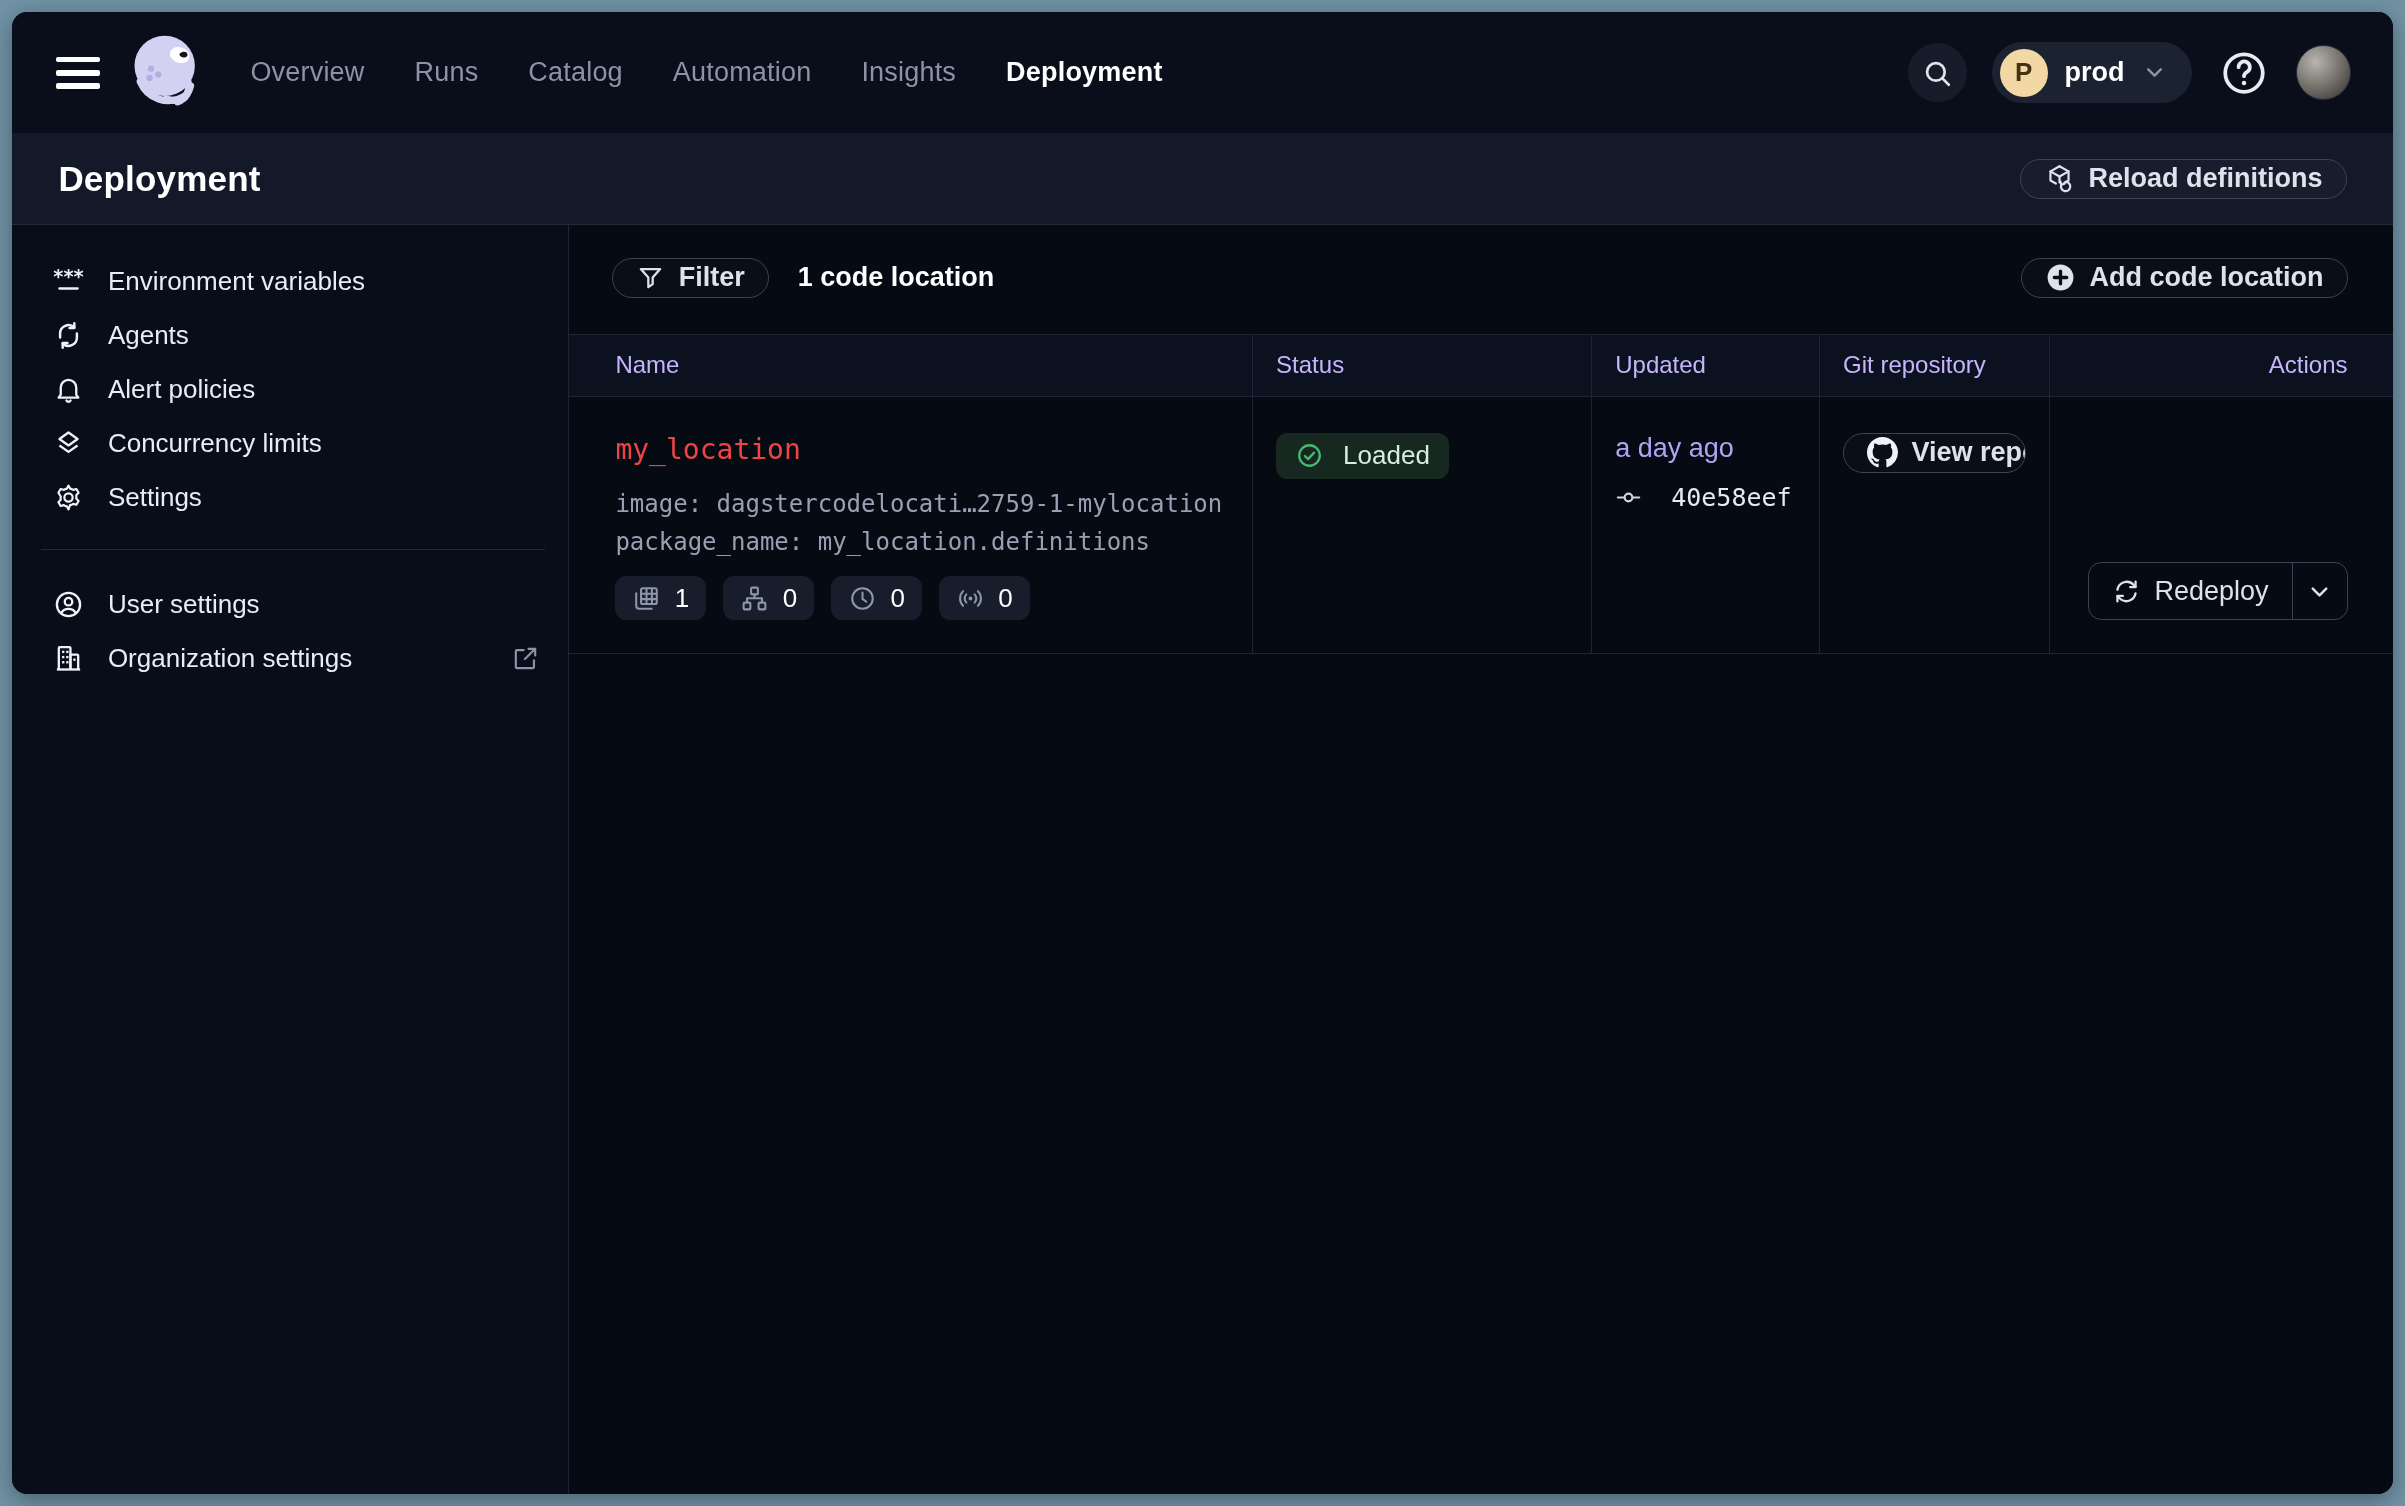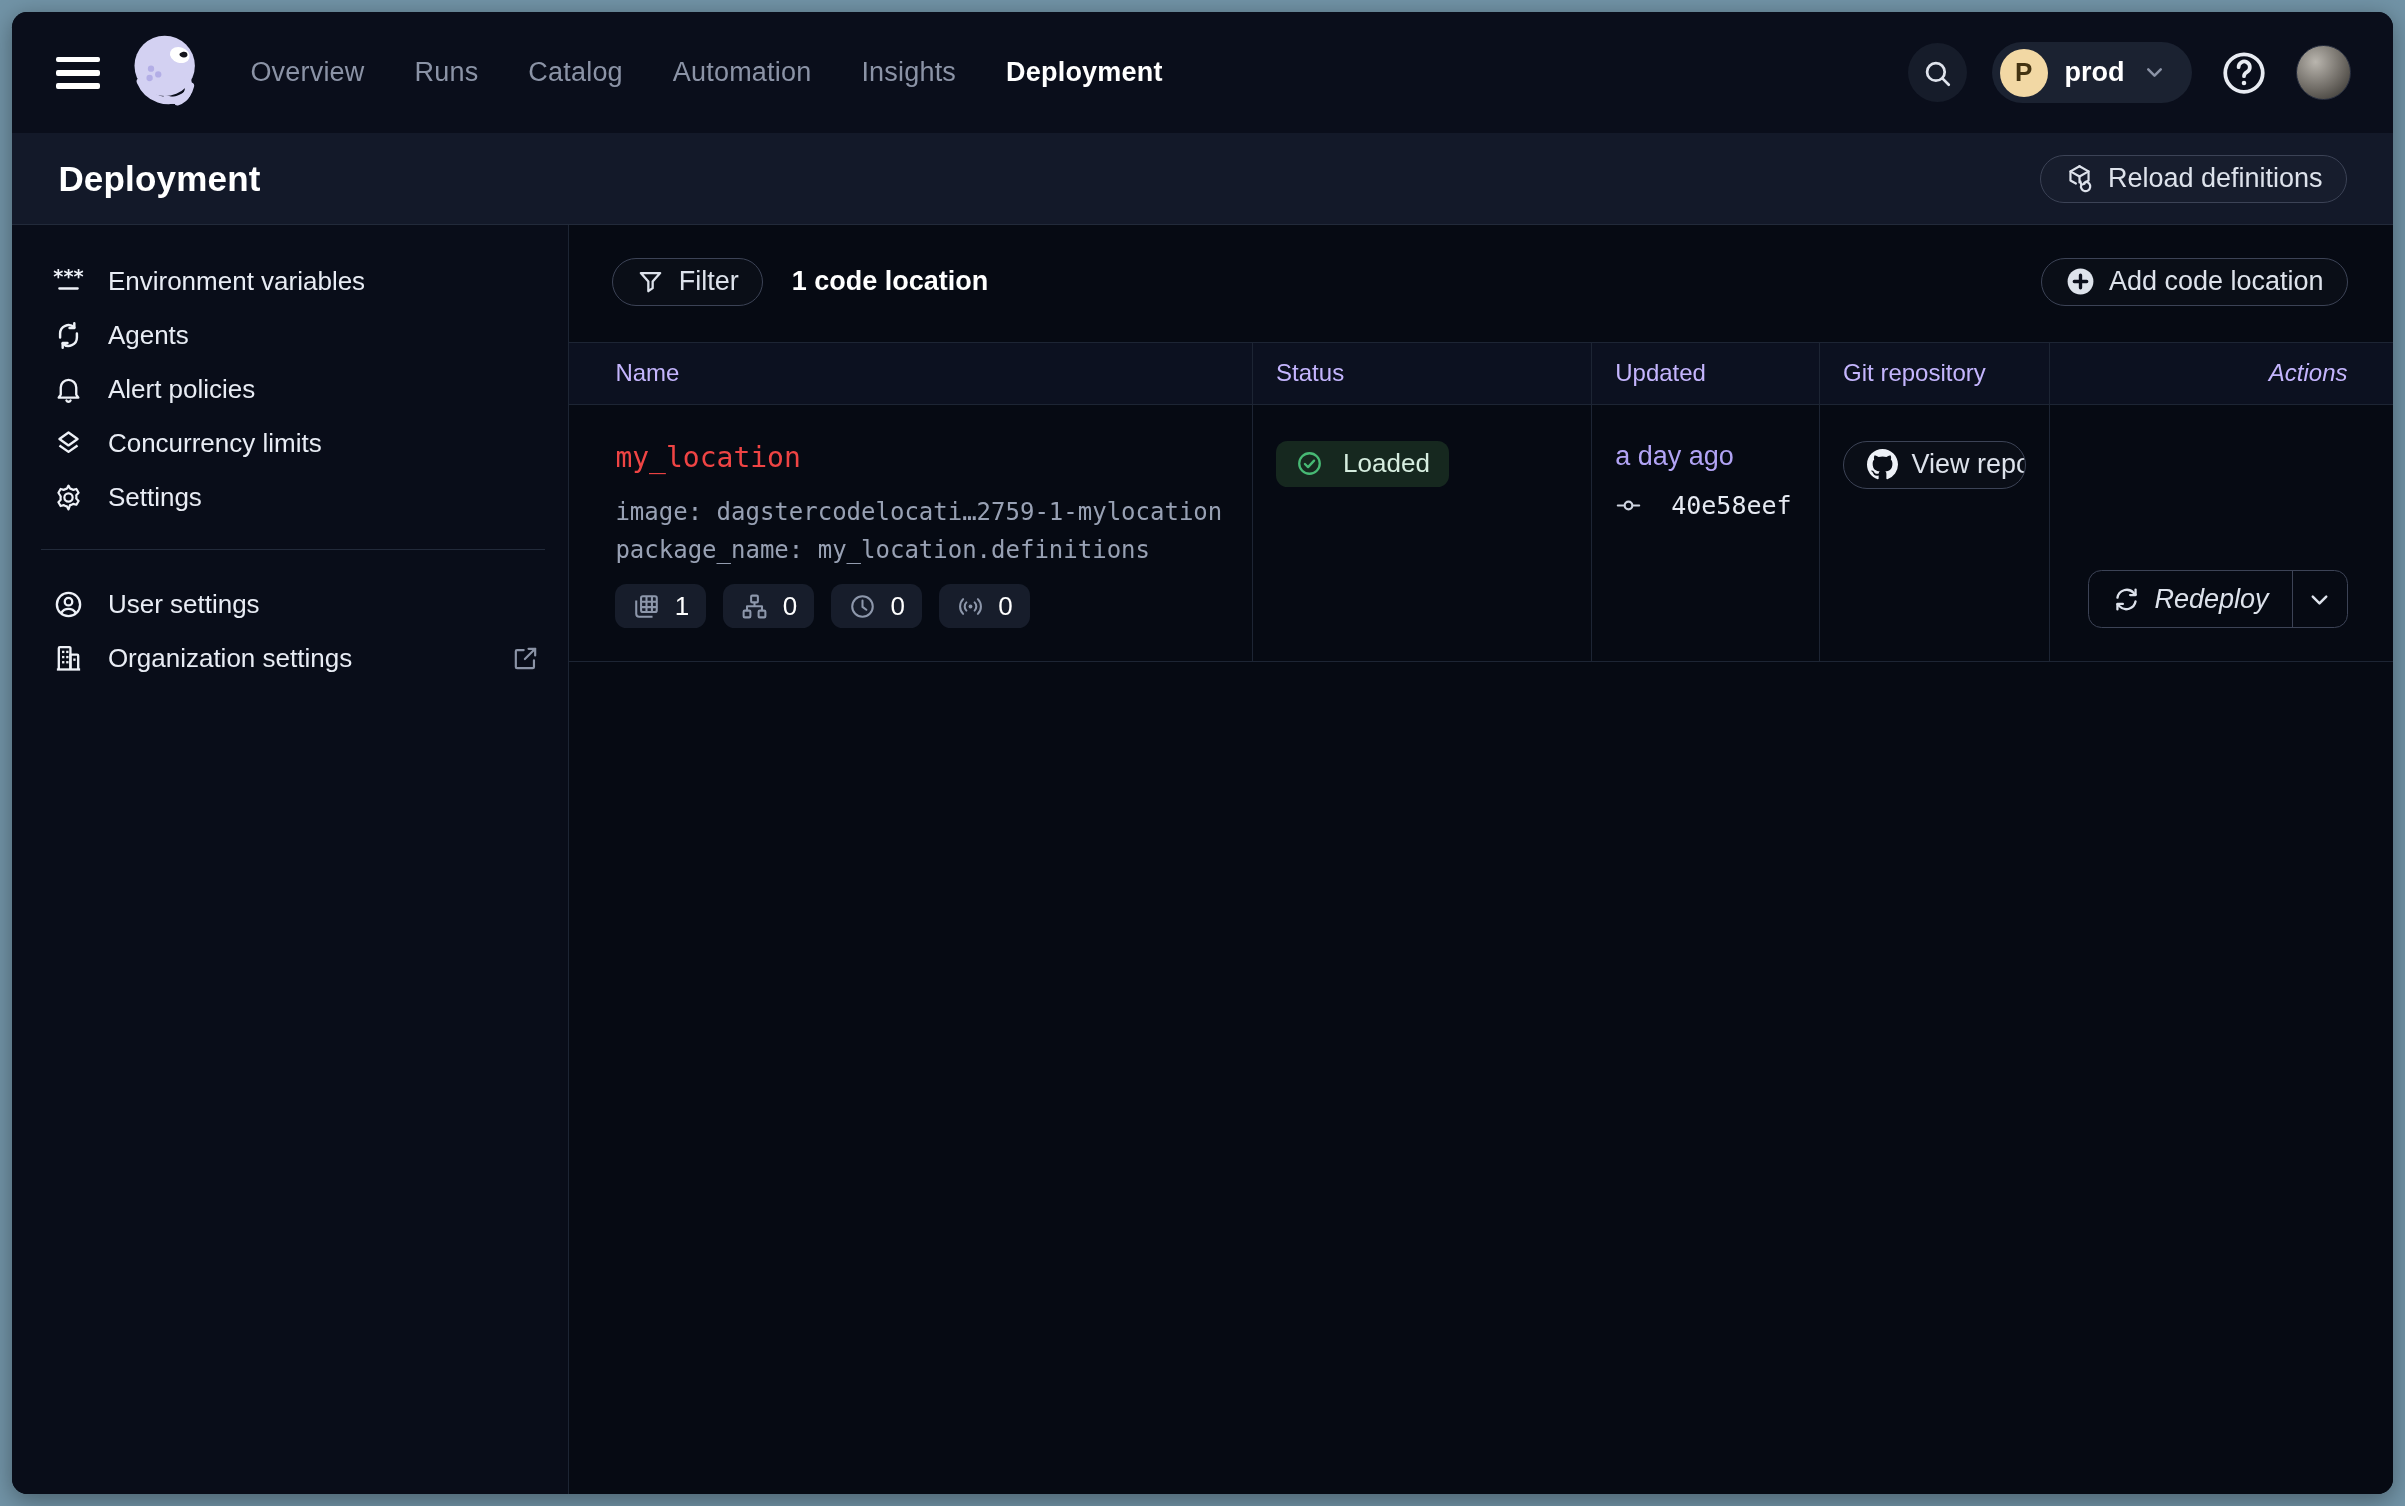--- a/index.html
+++ b/index.html
@@ -64,24 +64,24 @@
     background:#131929;
     border-bottom:1px solid #222a3a;
     display:flex; align-items:center;
     padding:0 46px;
   }
   .pagetitle { font-size:35px; font-weight:700; color:#ffffff; letter-spacing:0.2px; }
   .pagehead .spacer { flex:1; }
 
   .btn {
     display:inline-flex; align-items:center; gap:13.4px;
-    height:48px; padding:0 23px;
+    height:40px; padding:0 23px;
     border:1px solid #3c4356; border-radius:25px;
     background:rgba(255,255,255,0.02);
-    color:#dde2eb; font-size:27px; font-weight:400;
+    color:#dde2eb; font-size:27px; font-weight:700;
     cursor:pointer; white-space:nowrap;
   }
   .btn svg { flex:0 0 auto; }
 
   
   .content { flex:1; display:flex; min-height:0; }
   .sidebar {
     width:557px; flex:0 0 auto;
     background:#090d19;
     border-right:1px solid #1d2534;
@@ -105,21 +105,21 @@
     display:flex; align-items:center;
     padding:32.5px 45px 36px 43px;
   }
   .count-text { margin-left:29px; font-size:27px; font-weight:700; color:#ffffff; }
   .toolbar .spacer { flex:1; }
 
   
   .loc-table { border-top:1px solid #1d2534; width:100%; }
   .trow { display:flex; width:100%; }
   .tcell { border-right:1px solid #1d2534; padding:0 23px; min-width:0; }
-  .tcell:last-child { border-right:none;font-style:italic; }
+  .tcell:last-child { border-right:none; }
   .c-name   { width:37.5%; padding-left:46px; }
   .c-status { width:18.6%; }
   .c-updated{ width:12.5%; }
   .c-git    { width:12.6%; }
   .c-actions{ width:18.8%; display:flex; justify-content:flex-end; padding-right:45px;align-items:flex-end; }
   .thead { background:#0c1120; border-bottom:1px solid #1d2534; }
   .thead .tcell { height:61px; display:flex; align-items:center; font-size:24px; color:#c4b5fd; }
   .thead .c-actions { justify-content:flex-end; }
   .tbody-row { border-bottom:1px solid #1d2534; min-height:212px; }
   .tbody-row .tcell { padding-top:36px; padding-bottom:32.5px; }

